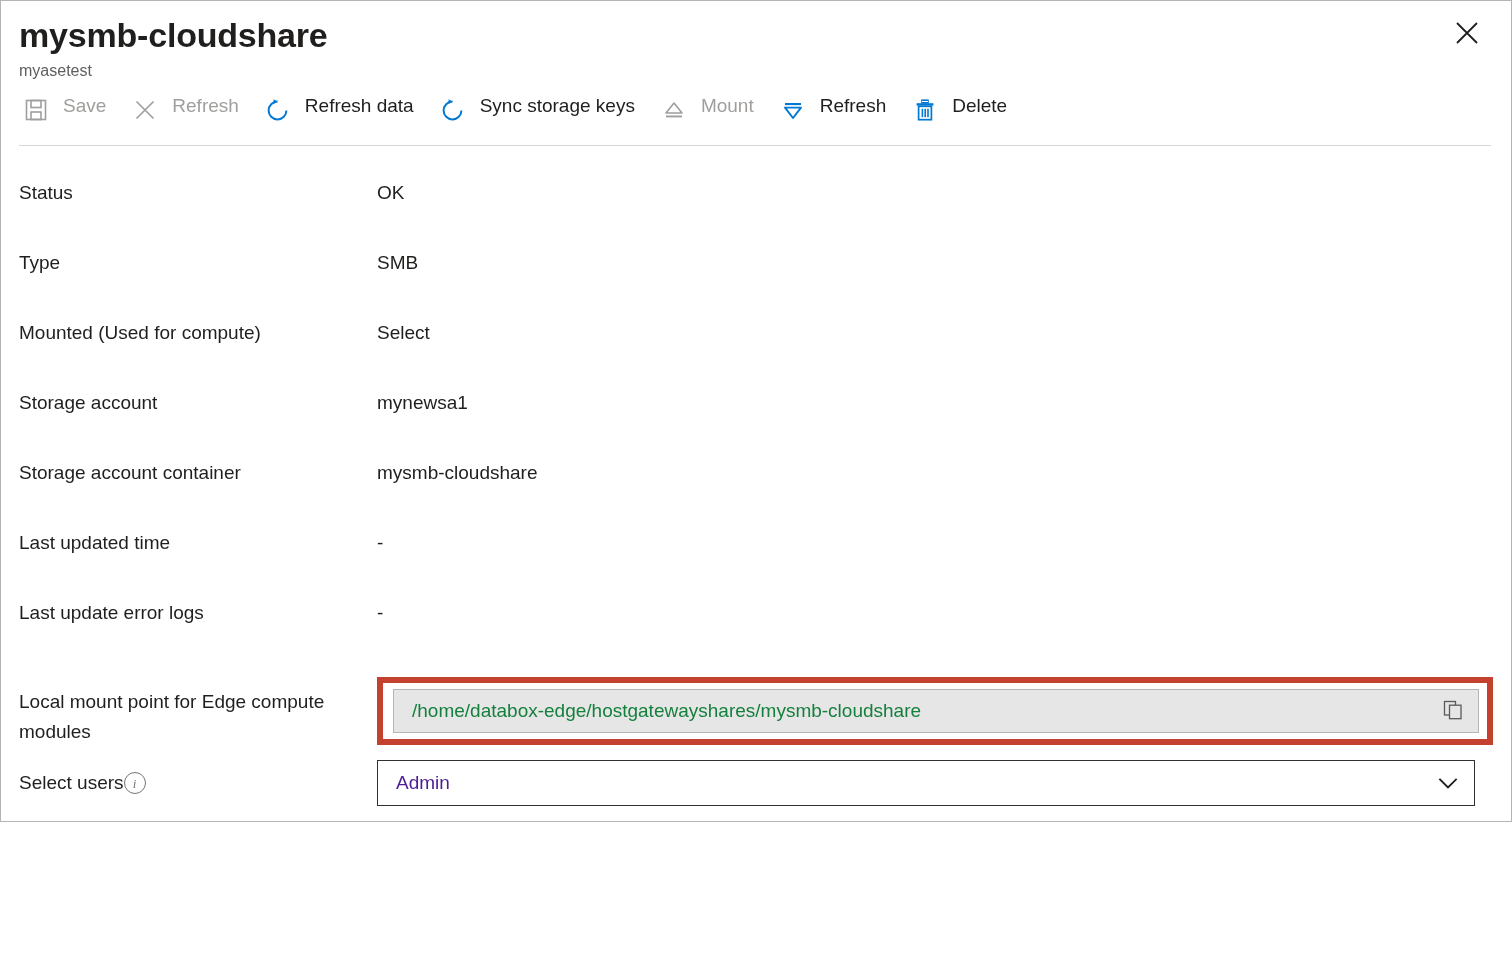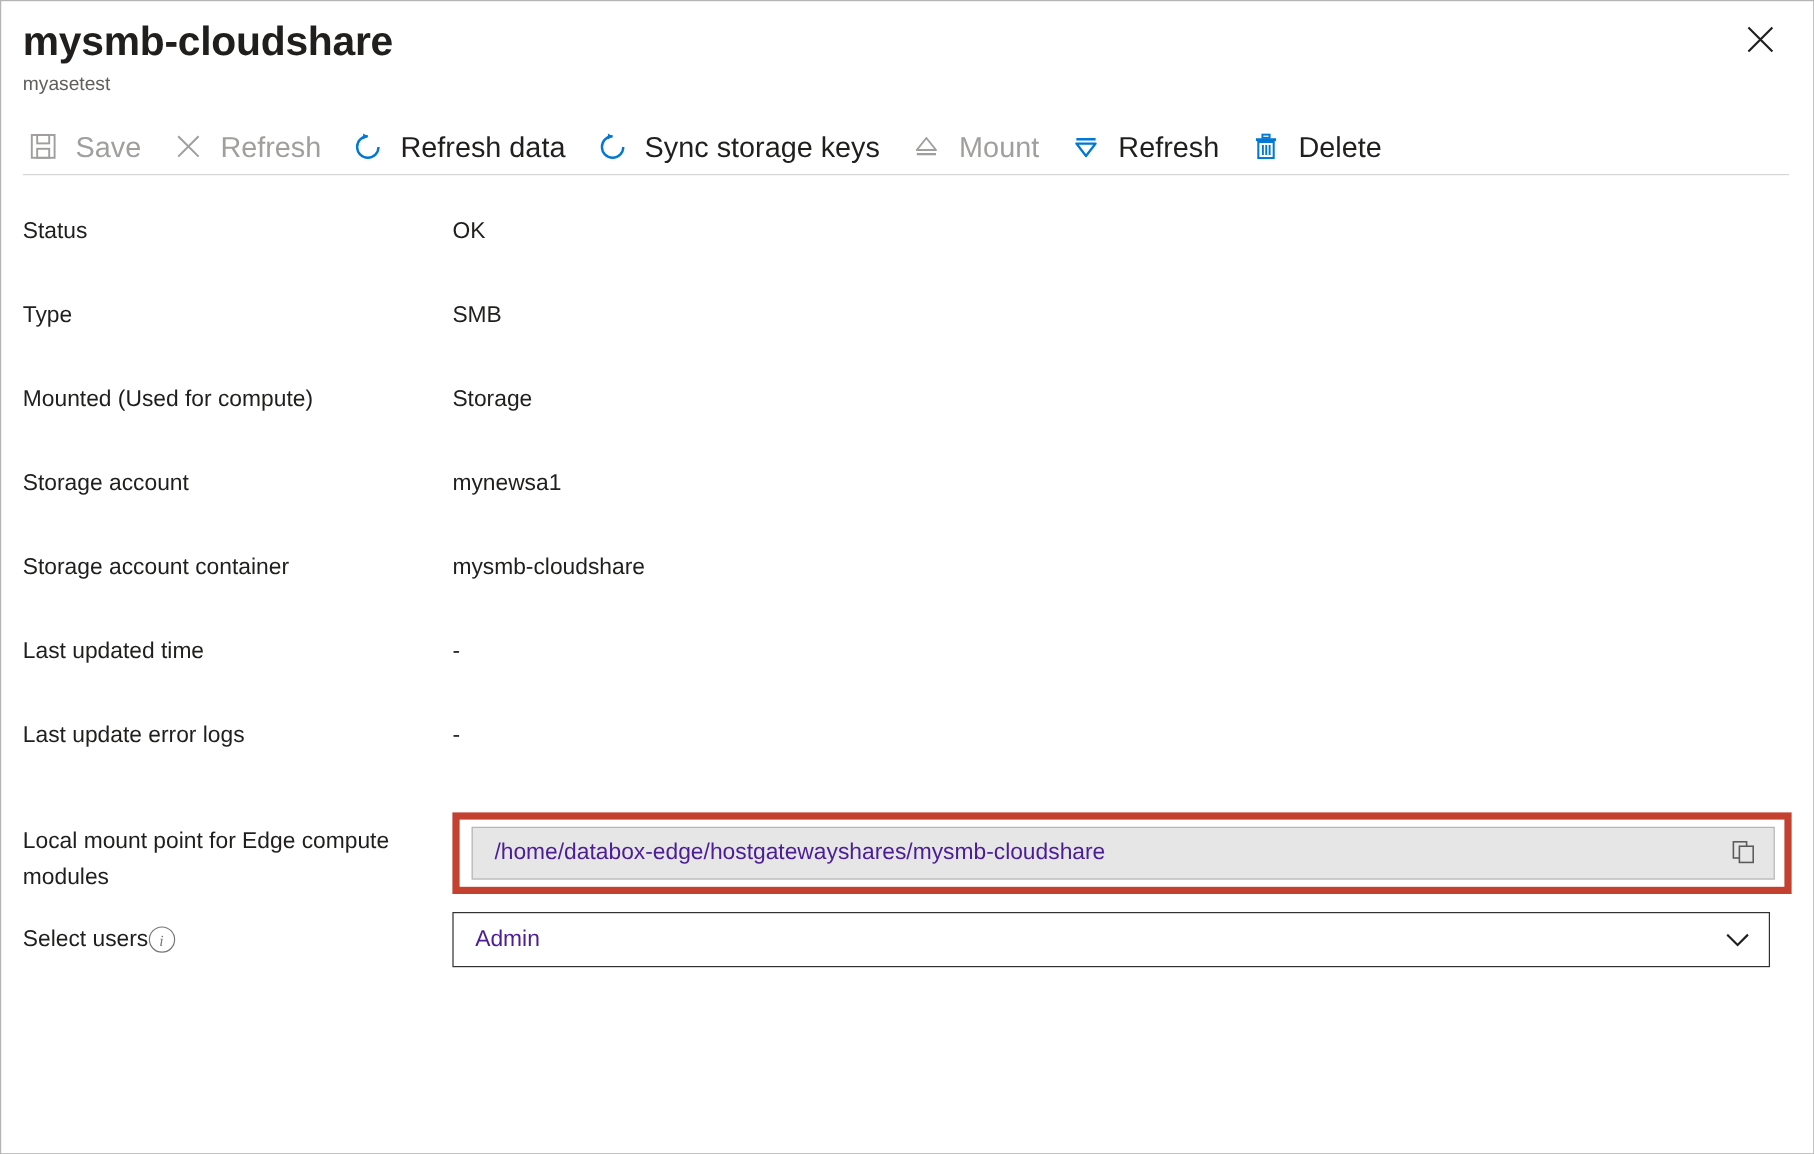--- a/index.html
+++ b/index.html
@@ -9,21 +9,21 @@
     background: #ffffff;
   }
   body {
     font-family: "Liberation Sans", sans-serif;
     color: #1b1a19;
     -webkit-font-smoothing: antialiased;
   }
   .page {
     position: relative;
     width: 1512px;
-    height: 962px;
+    height: 822px;
     background: #ffffff;
     border: 1px solid #b4b4b4;
     overflow: hidden;
   }
 
   
   .header {
     position: relative;
     padding: 12px 18px 0 18px;
   }
@@ -61,25 +61,25 @@
   .toolbar {
     display: flex;
     align-items: center;
     padding: 0 18px;
     height: 56px;
     margin-top: 6px;
     gap: 0px;
   }
   .tb-item {
     display: flex;
-    align-items: flex-end;
+    align-items: flex-start;
     height: 40px;
     padding: 0 14px 0 2px;
     margin-right: 8px;
-    font-size: 24px;
+    font-size: 19px;
     color: #201f1e;
     cursor: pointer;
     background: transparent;
     border: none;
     white-space: nowrap;
   }
   .tb-item.disabled {
     color: #a19f9d;
     cursor: default;
   }
@@ -159,21 +159,21 @@
     display: flex;
     align-items: center;
     background: #e6e6e6;
     border: 1px solid #b6b6b6;
     height: 44px;
     padding: 0 10px 0 18px;
   }
   .readonly-field .val {
     flex: 1 1 auto;
     font-size: 19px;
-    color: #4c1d95;
+    color: #15803d;
     white-space: nowrap;
     overflow: hidden;
     text-overflow: ellipsis;
   }
   .copy-btn {
     width: 30px;
     height: 30px;
     display: inline-flex;
     align-items: center;
     justify-content: center;
@@ -316,21 +316,21 @@
       <div class="row-value">OK</div>
     </div>
 
     <div class="row">
       <div class="row-label">Type</div>
       <div class="row-value">SMB</div>
     </div>
 
     <div class="row">
       <div class="row-label">Mounted (Used for compute)</div>
-      <div class="row-value">Storage</div>
+      <div class="row-value">Select</div>
     </div>
 
     <div class="row">
       <div class="row-label">Storage account</div>
       <div class="row-value">mynewsa1</div>
     </div>
 
     <div class="row">
       <div class="row-label">Storage account container</div>
       <div class="row-value">mysmb-cloudshare</div>

